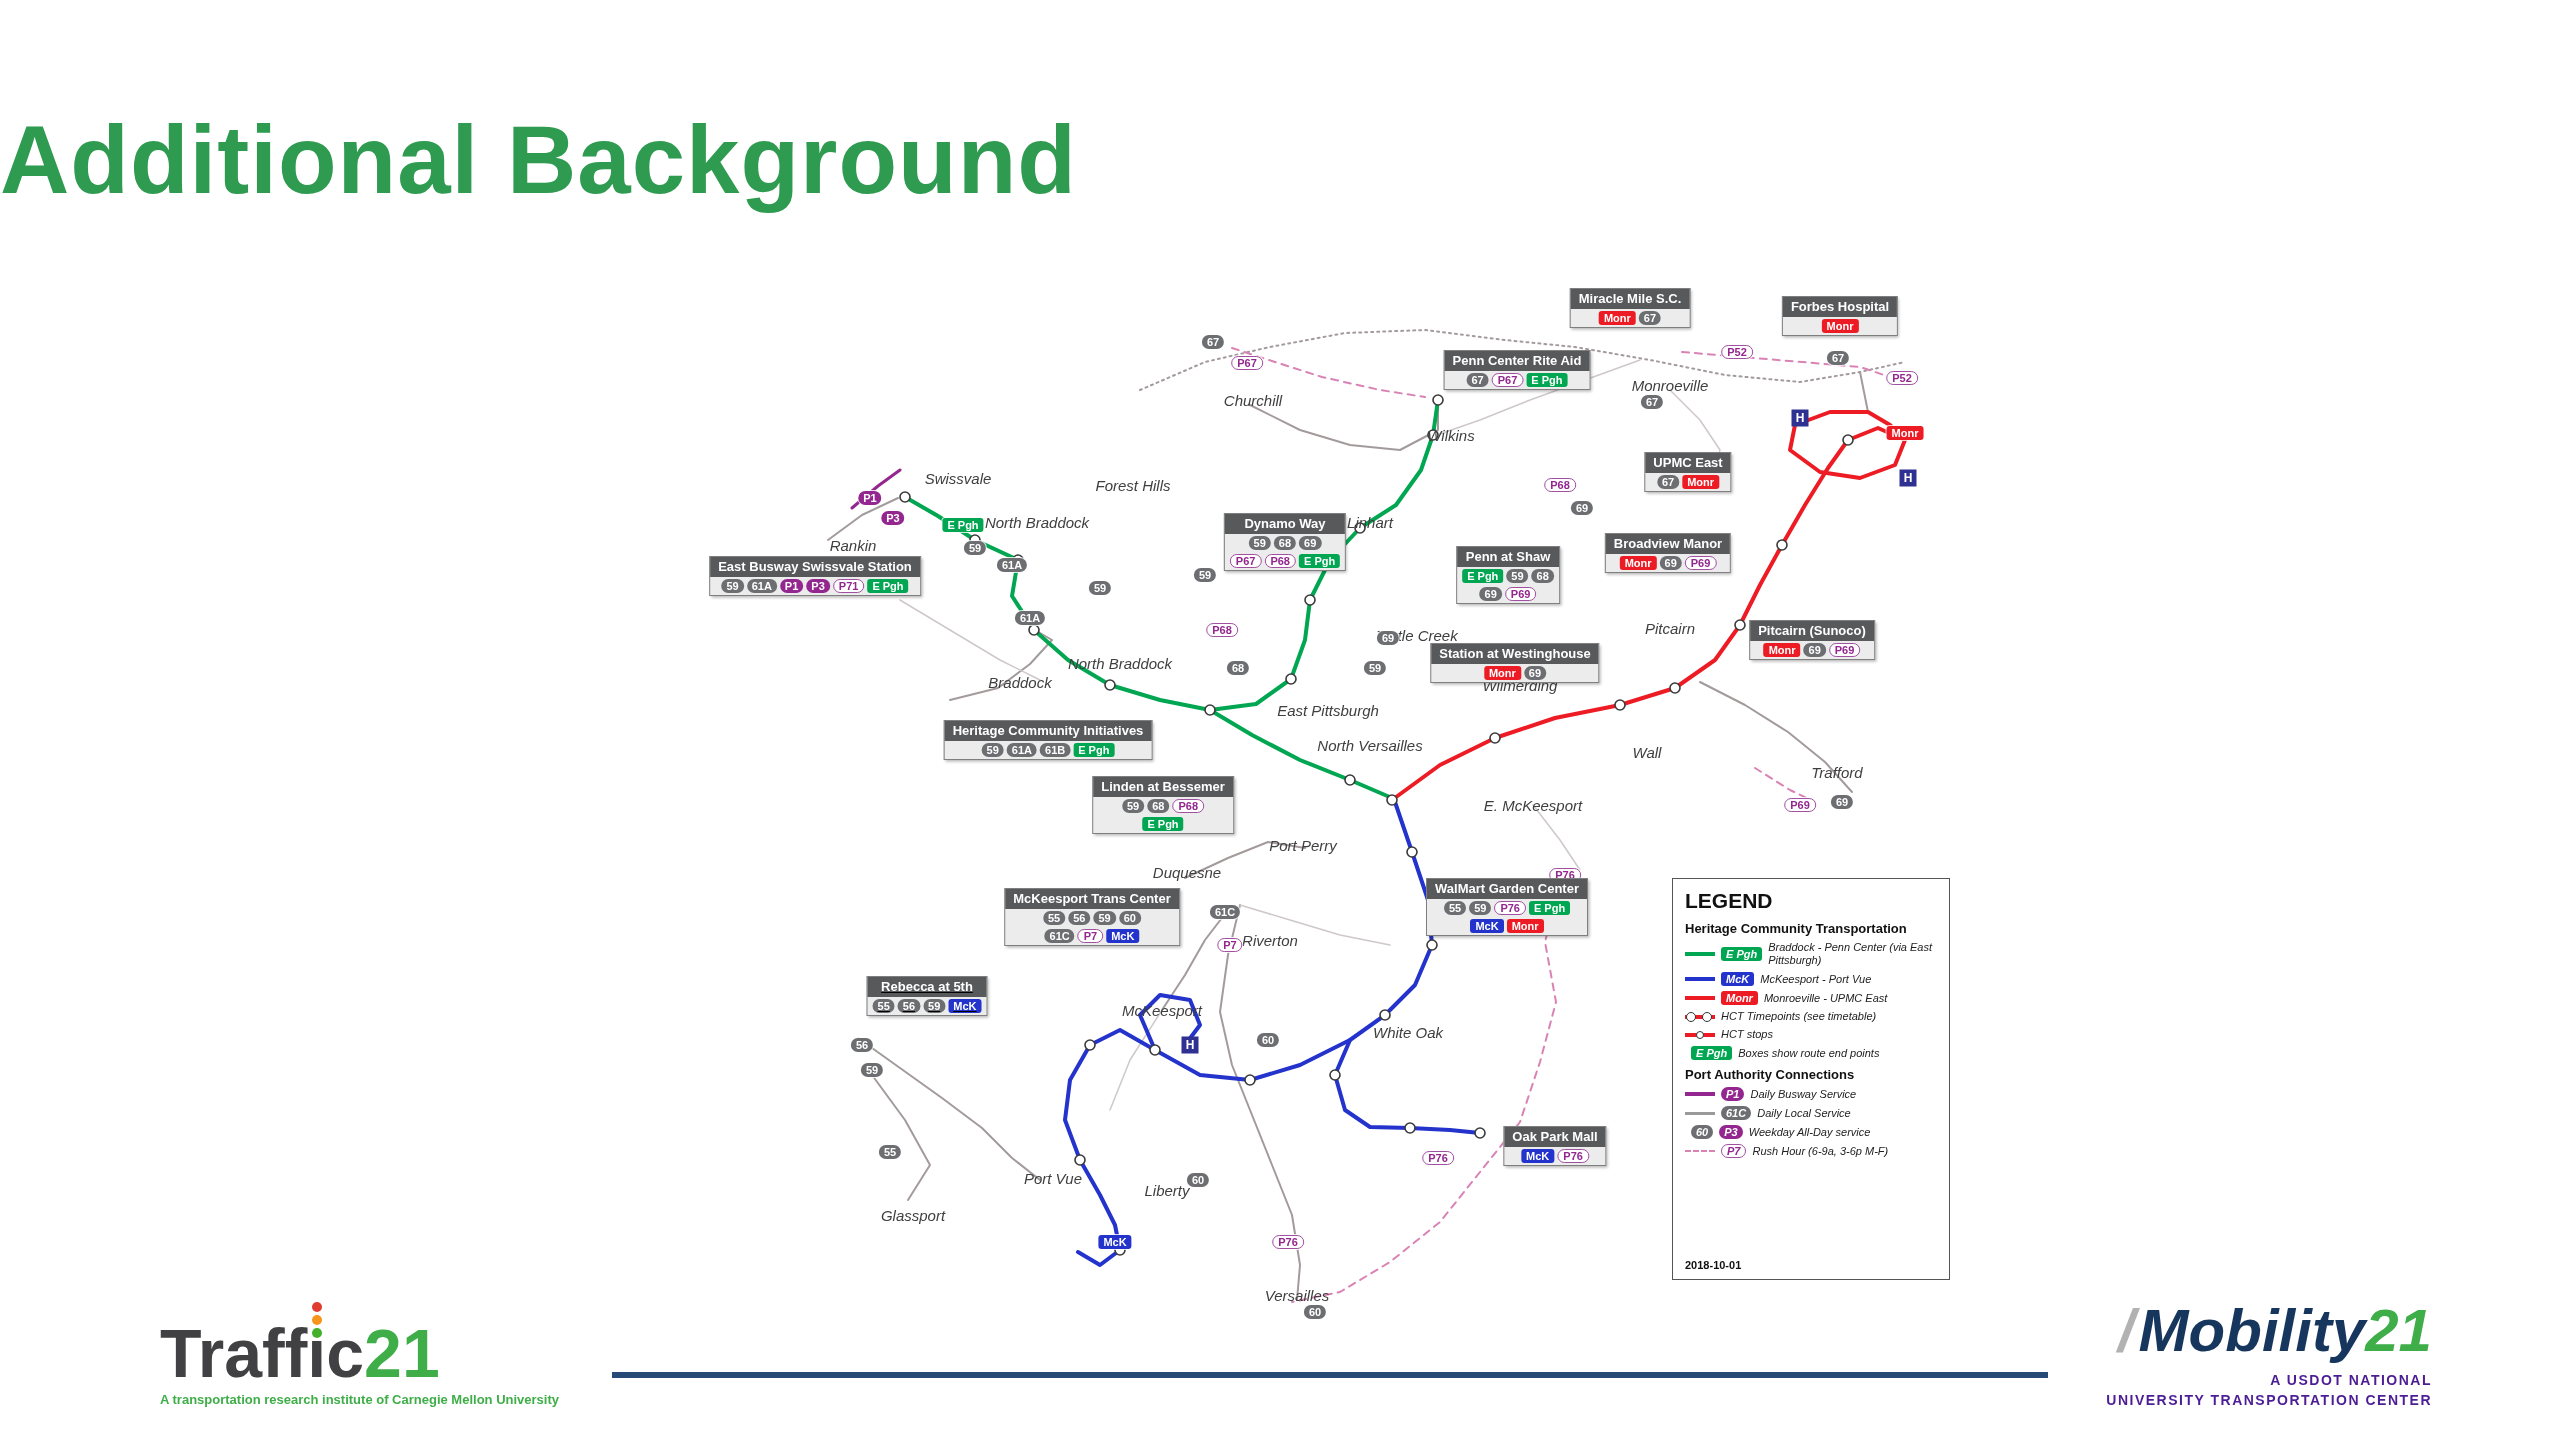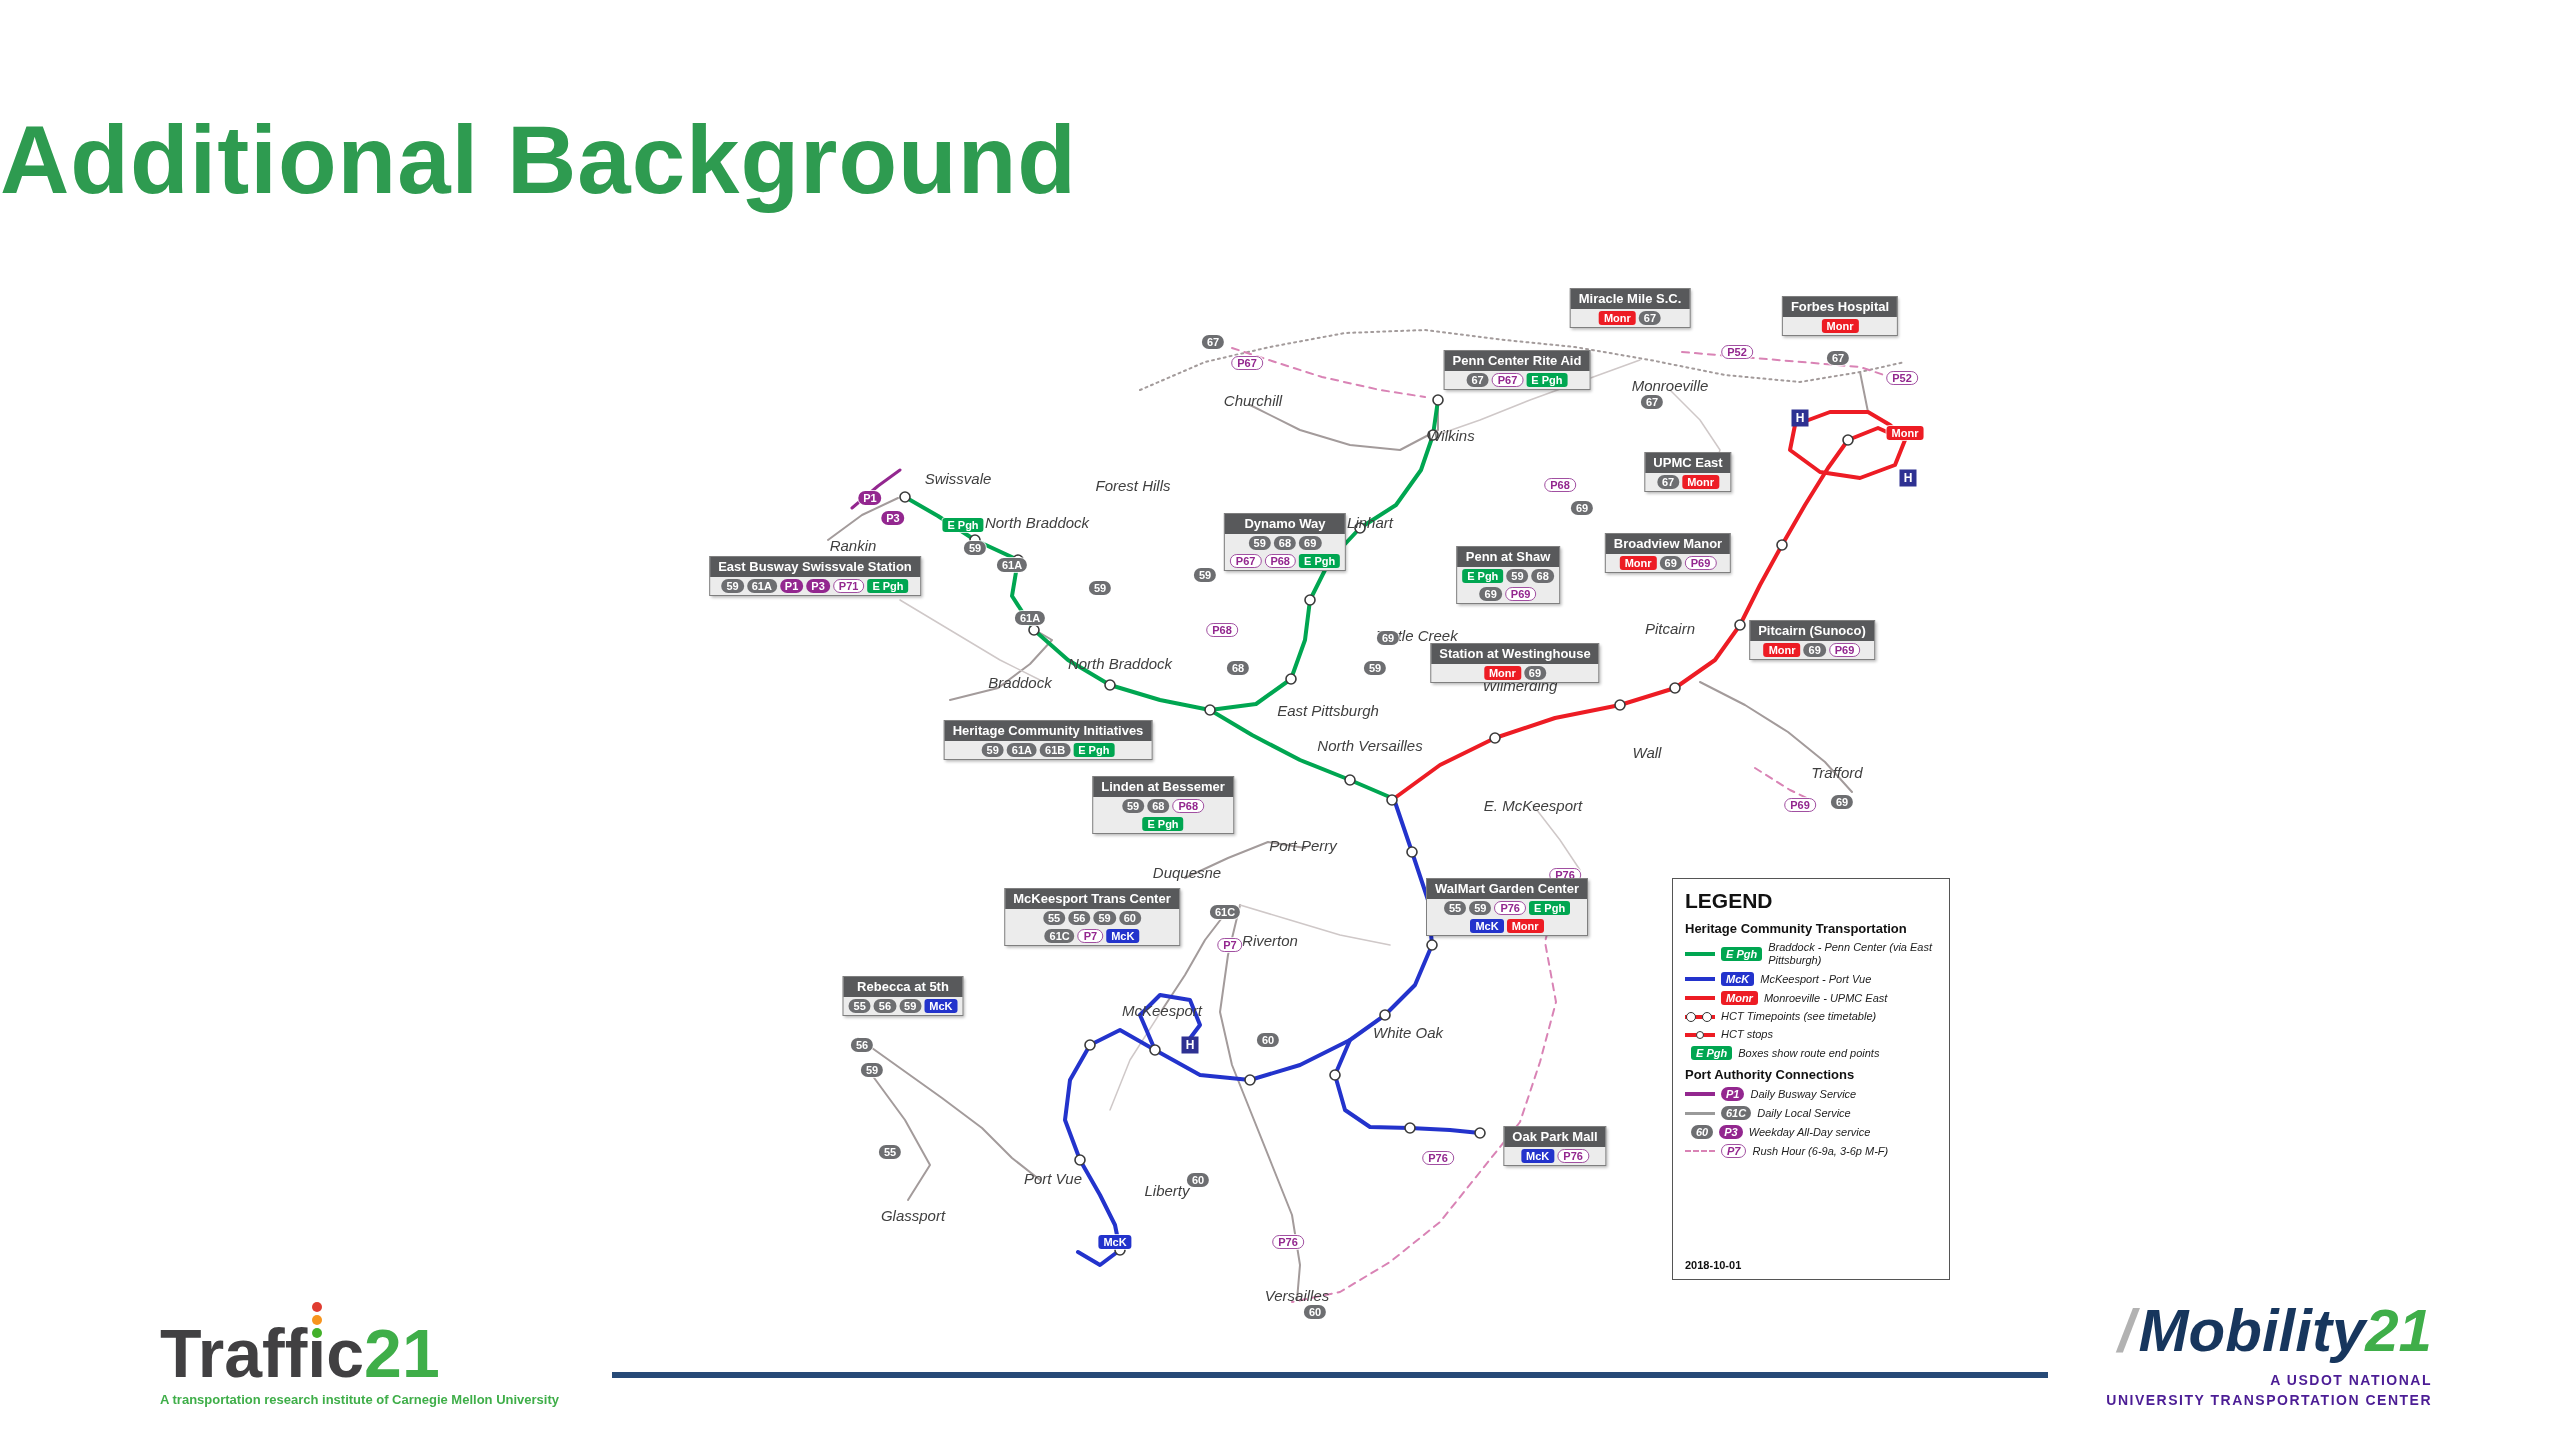--- a/index.html
+++ b/index.html
@@ -341,21 +341,21 @@
           <span class="badge b-g">56</span>
           <span class="badge b-g">59</span>
           <span class="badge b-g">60</span>
         </div>
         <div class="brow">
           <span class="badge b-g">61C</span>
           <span class="badge b-po">P7</span>
           <span class="badge b-bl">McK</span>
         </div>
       </div>
-      <div class="stopbox" style="left: 903px; top: 976px;">
+      <div class="stopbox" style="left: 927px; top: 976px; text-decoration: underline;">
         <div class="hd">Rebecca at 5th</div>
         <div class="brow">
           <span class="badge b-g">55</span>
           <span class="badge b-g">56</span>
           <span class="badge b-g">59</span>
           <span class="badge b-bl">McK</span>
         </div>
       </div>
       <div class="stopbox" style="left: 1507px; top: 878px;">
         <div class="hd">WalMart Garden Center</div>

